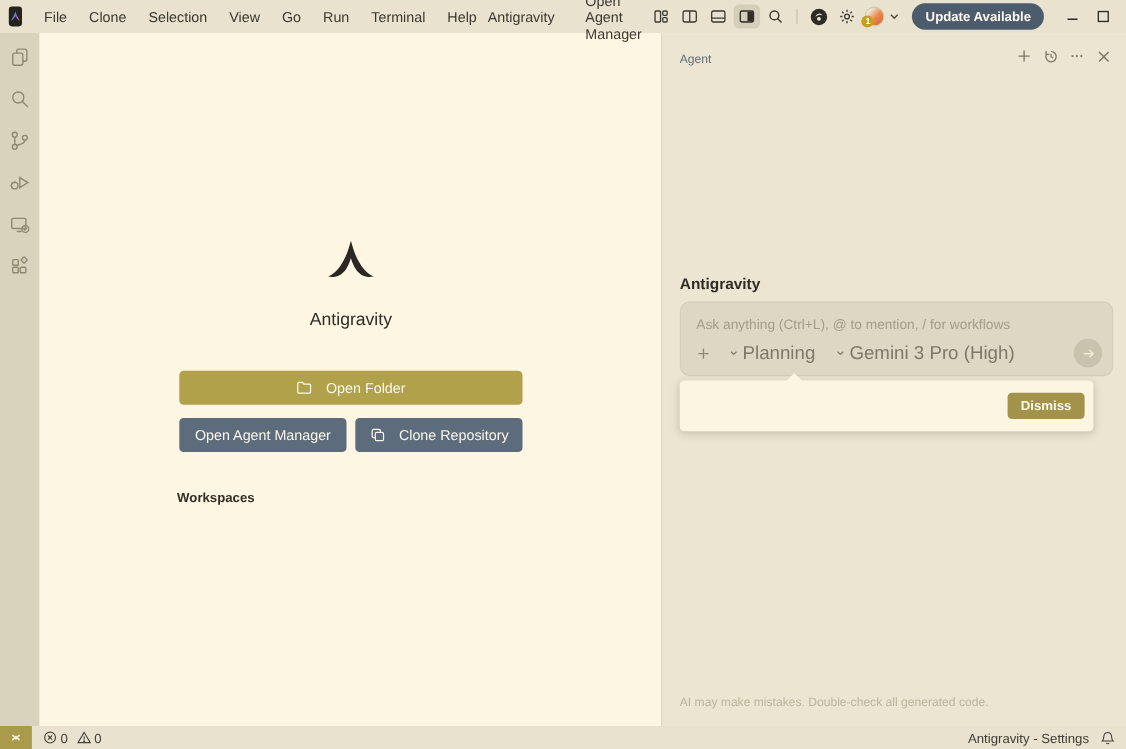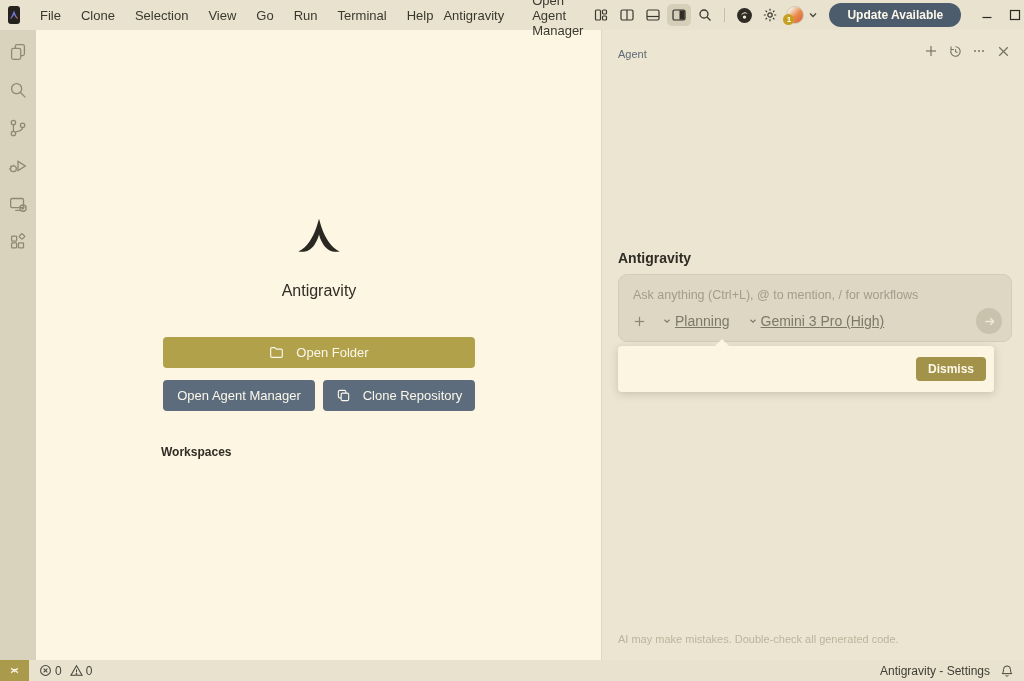--- a/index.html
+++ b/index.html
@@ -40,21 +40,21 @@
     background:linear-gradient(135deg,#f7f2e4 15%, #e98a4d 55%, #d95f36 100%);
     border:1px solid #cfc9b4;
   }
   .avatar-badge {
     position:absolute; left:-4px; bottom:-2px; width:11px; height:11px; border-radius:50%;
     background:#c79f1e; color:#fff; font-size:8px; font-weight:bold;
     display:flex; align-items:center; justify-content:center;
   }
   .update-btn {
     margin:0 12px 0 10px; background:#4c5c6d; color:#fdf8ea;
-    font-size:12px; font-weight:bold; padding:5px 18px; border-radius:12px;
+    font-size:12px; font-weight:bold; padding:5px 12px; border-radius:12px;
     border:none; cursor:pointer; white-space:nowrap;
   }
   .win-controls { display:flex; align-items:center; }
   .win-btn { width:28px; height:30px; display:flex; align-items:center; justify-content:center; color:#2c2a23; }
 
   
   .activitybar {
     position:absolute; top:30px; left:0; width:36px; height:630px;
     background:#d9d3bd; display:flex; flex-direction:column; align-items:center;
     padding-top:10px; gap:14px;
@@ -93,21 +93,21 @@
     background:#ddd7c3; border:1px solid #d3cdb8; border-radius:9px;
     display:flex; flex-direction:column;
   }
   .input-field {
     border:none; background:transparent; outline:none;
     font-family:"Liberation Sans", sans-serif; font-size:12.5px;
     color:#56523f; padding:13px 16px 0 14px; width:100%;
   }
   .input-field::placeholder { color:#a39d8a; }
   .input-bottom { display:flex; align-items:center; padding:0 9px 0 14px; margin-top:auto; margin-bottom:7px; }
-  .chip { display:flex; align-items:center; gap:3px; font-size:14px; color:#7e7866; margin-right:18px;text-decoration:underline; }
+  .chip { display:flex; align-items:center; gap:3px; font-size:17px; color:#7e7866; margin-right:18px; }
   .plus-chip { color:#8d8773; margin-right:16px; }
   .send-btn {
     margin-left:auto; width:26px; height:26px; border-radius:50%;
     background:#c9c3ae; border:none; display:flex; align-items:center; justify-content:center;
     color:#f0ead7; cursor:pointer;
   }
 
   .model-tooltip {
     position:absolute; left:16px; top:316px; width:376px; height:46px;
     background:#fbf5e1; border-radius:4px; box-shadow:0 2px 8px rgba(80,70,40,.22);

